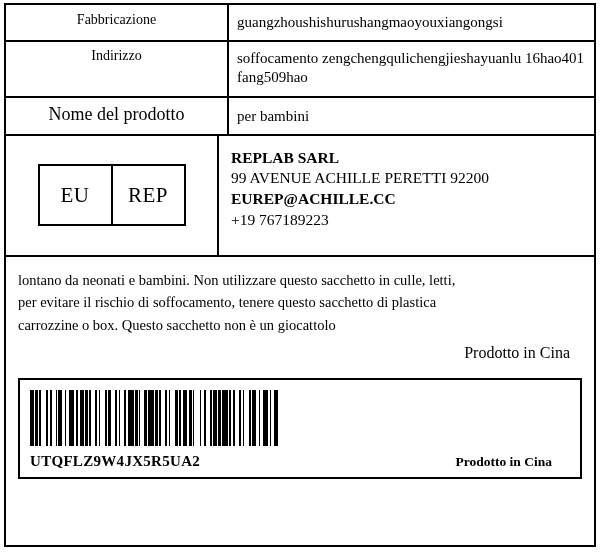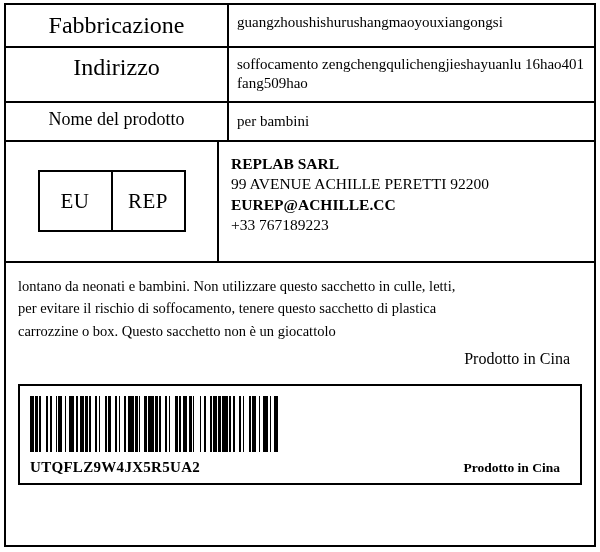--- a/index.html
+++ b/index.html
@@ -31,21 +31,21 @@
   }
   .info-table td {
     border-bottom: 2px solid #000;
     vertical-align: top;
     padding: 0;
   }
   .info-table .cell-label {
     width: 213px;
     border-right: 2px solid #000;
     text-align: center;
-    font-size: 24px;
+    font-size: 14px;
     padding: 6px 4px 6px 4px;
     white-space: nowrap;
   }
   .info-table .cell-value {
     font-size: 15px;
     padding: 8px 6px 8px 8px;
     line-height: 1.28;
     word-break: break-all;
   }
   .row-manufacture .cell-label { padding-top: 7px; padding-bottom: 7px; }
@@ -110,21 +110,21 @@
   .made-in {
     text-align: right;
     font-size: 16px;
     padding: 8px 14px 0 0;
   }
 
   
   .barcode-box {
     margin: 12px 12px 0 12px;
     border: 2px solid #000;
-    padding: 10px 2px 7px 10px;
+    padding: 10px 10px 7px 10px;
     box-sizing: border-box;
   }
   .barcode-bars {
     height: 56px;
     width: 100%;
     display: flex;
     align-items: stretch;
     overflow: hidden;
   }
   .barcode-bars i {
@@ -176,21 +176,21 @@
     <div class="eurep-left">
       <div class="eurep-box">
         <span class="eu">EU</span>
         <span class="rep">REP</span>
       </div>
     </div>
     <div class="eurep-right">
       <div class="bold">REPLAB SARL</div>
       <div>99 AVENUE ACHILLE PERETTI 92200</div>
       <div class="bold">EUREP@ACHILLE.CC</div>
-      <div>+33 767189223</div>
+      <div>+19 767189223</div>
     </div>
   </div>
 
   <div class="warning">
     <div class="warning-body">
       <span class="line">lontano da neonati e bambini. Non utilizzare questo sacchetto in culle, letti,</span>
       <span class="line">per evitare il rischio di soffocamento, tenere questo sacchetto di plastica</span>
       <span class="line">carrozzine o box. Questo sacchetto non è un giocattolo</span>
     </div>
     <div class="made-in">Prodotto in Cina</div>

